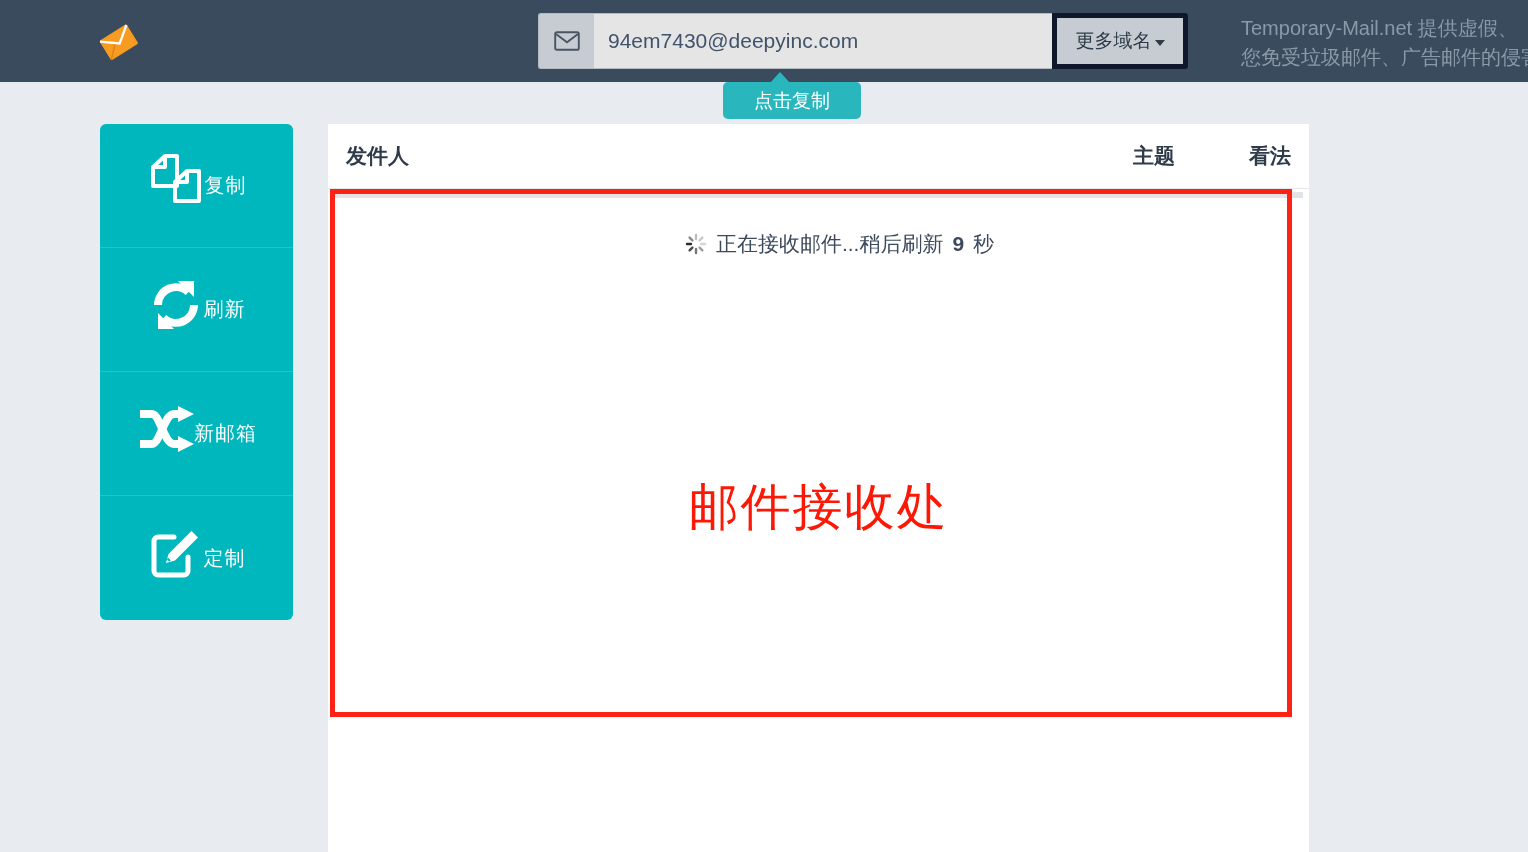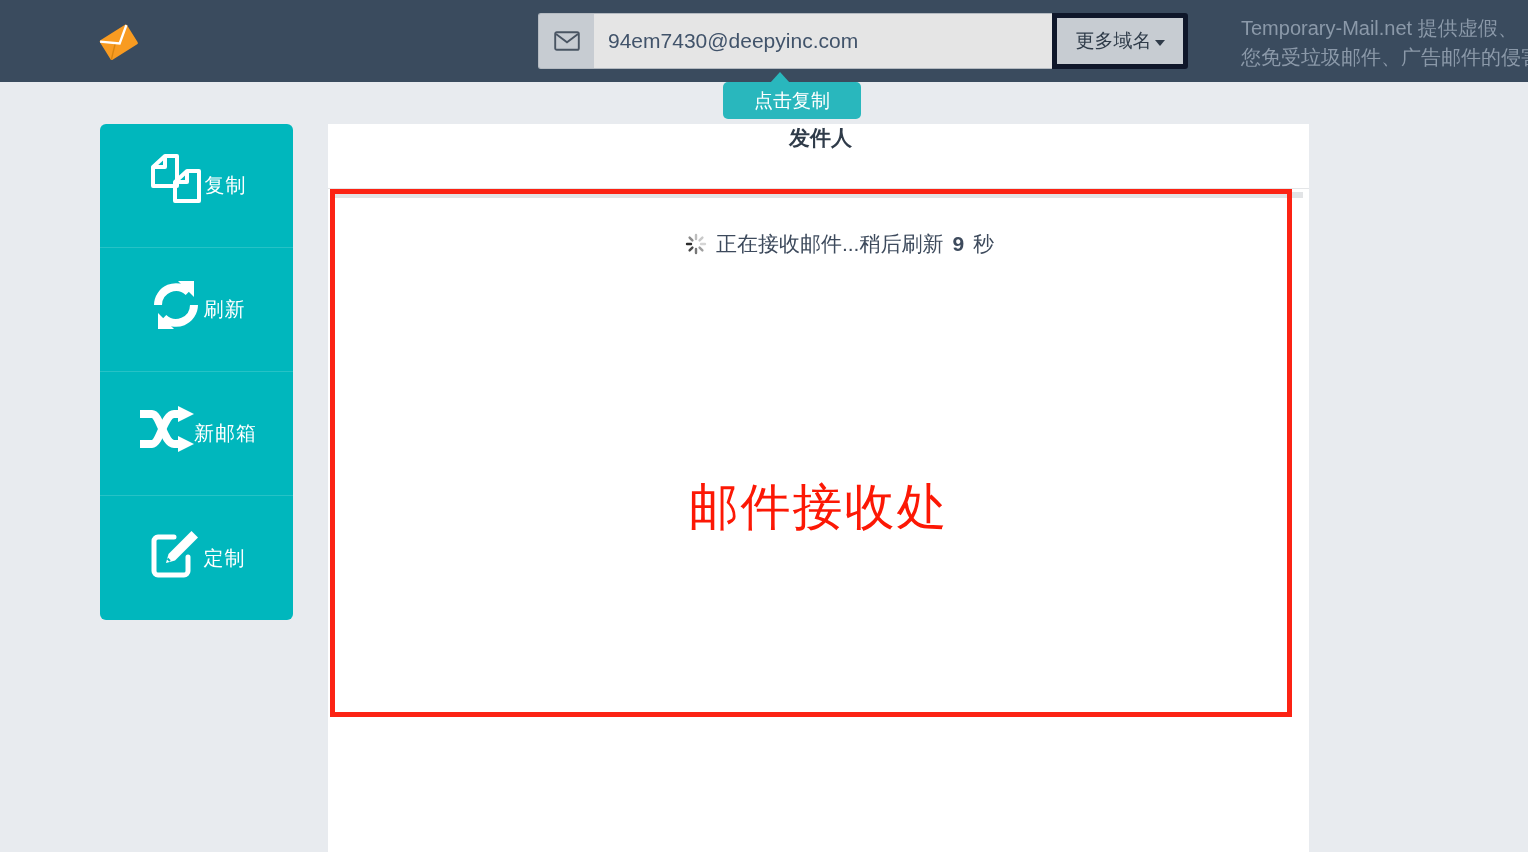--- a/index.html
+++ b/index.html
@@ -192,21 +192,20 @@
     height: 728px;
     background: #fff;
   }
 
   .table-head {
     height: 65px;
     display: flex;
     align-items: center;
     padding: 0 14px;
     border-bottom: 1px solid #e4e6e8;
-    flex-direction: column;
   }
   .th {
     font-size: 21px;
     font-weight: bold;
     color: #2f3b49;
   }
   .th-sender { flex: 0 0 400px; padding-left: 4px; }
   .th-subject { flex: 1; text-align: right; padding-left: 16px; }
   .th-view { flex: 0 0 120px; text-align: right; padding-right: 4px; font-family: Liberation Serif, serif; }
 

